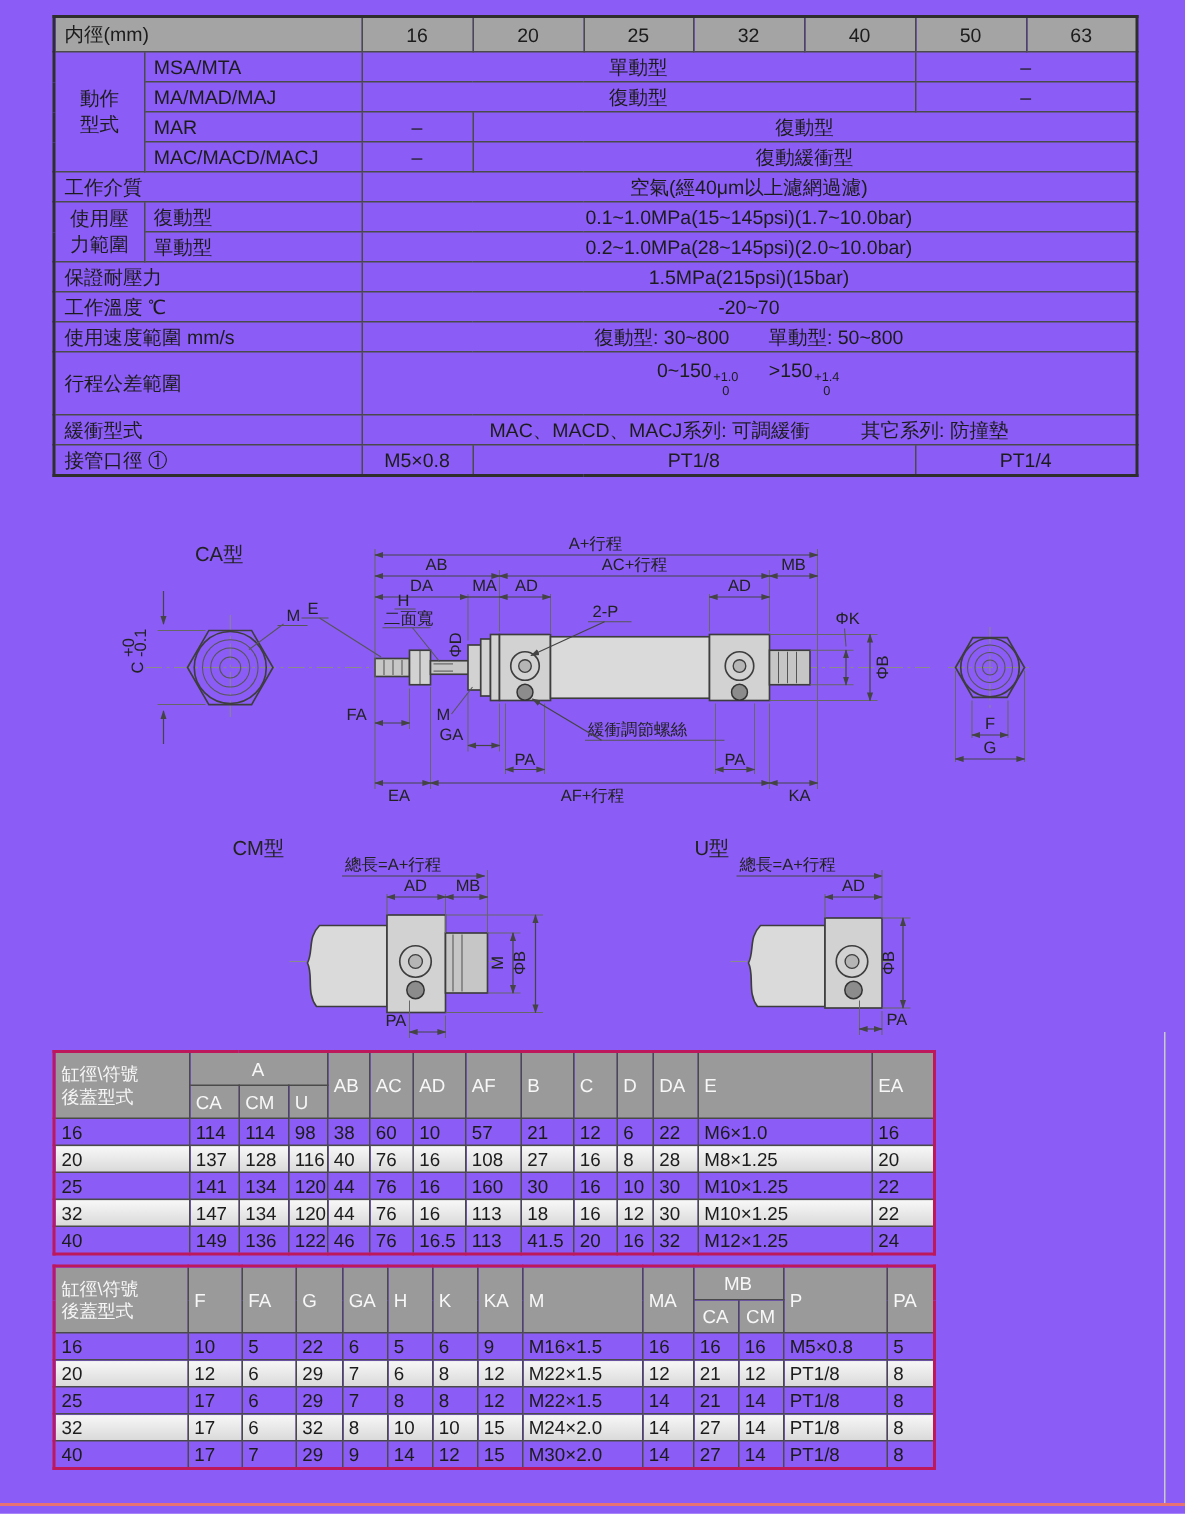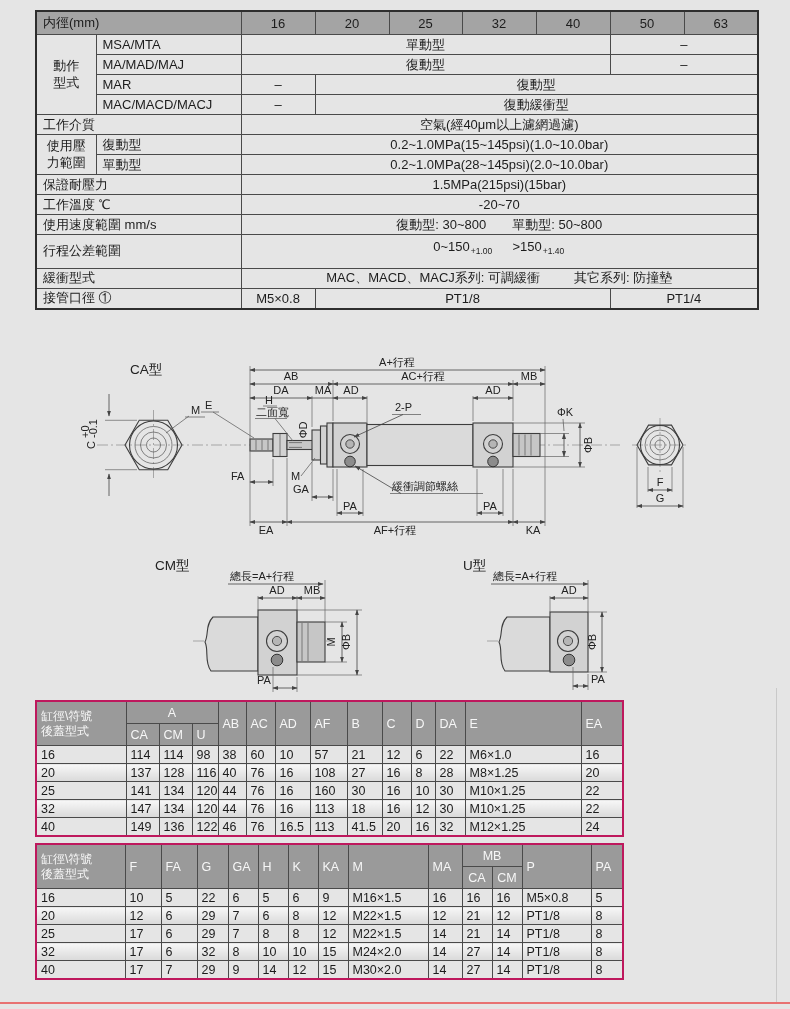--- a/index.html
+++ b/index.html
@@ -1,24 +1,24 @@
 <!DOCTYPE html>
 <html><head>
 <meta charset="utf-8">
 <style>
   html,body{margin:0;padding:0;}
-  .page{position:relative;width:790px;height:1009px;background:#e5e5e5;font-family:"Liberation Sans",sans-serif;color:#1c1c1c;overflow:hidden;}
+  .page{position:relative;width:790px;height:1009px;background:#8b5cf6;font-family:"Liberation Sans",sans-serif;color:#1c1c1c;overflow:hidden;}
   table{border-collapse:collapse;table-layout:fixed;}
   
   .spec{position:absolute;left:35px;top:10px;width:722px;border:2px solid #2e2e2e;font-size:13px;}
   .spec td{border:1px solid #4a4a4a;height:19px;padding:0 3px;text-align:center;overflow:hidden;white-space:nowrap;}
   .spec tr.hd td{background:#a4a4a4;height:22px;}
   .spec td.lab{text-align:left;padding-left:6px;}
   .spec td.vlab{text-align:center;line-height:1.25;}
-  .tol{display:inline-flex;flex-direction:row;font-size:8.5px;line-height:1;vertical-align:-3px;margin:12px 1px;}
+  .tol{display:inline-flex;flex-direction:column;font-size:8.5px;line-height:1;vertical-align:-3px;margin:12px 1px;}
   .gapsp{display:inline-block;width:26px;}
   .gapsp2{display:inline-block;width:34px;}
   
   .model-bar{position:absolute;left:35px;top:306px;width:720px;height:21px;border:1px solid #ababab;display:flex;align-items:stretch;background:#fff;font-size:13.5px;}
   .model-label{background:#8f8f8f;color:#141414;padding:0 12px;display:flex;align-items:center;}
   .model-range{margin-left:14px;display:flex;align-items:center;letter-spacing:1px;}
   
   .drawings{position:absolute;left:35px;top:330px;width:722px;height:368px;}
   .drawings text{fill:#222;font-size:11px;font-family:"Liberation Sans",sans-serif;}
   .drawings .lbl{font-size:13.5px;}
@@ -93,21 +93,21 @@
       <td>–</td>
       <td colspan="6">復動緩衝型</td>
     </tr>
     <tr>
       <td colspan="2" class="lab">工作介質</td>
       <td colspan="7">空氣(經40μm以上濾網過濾)</td>
     </tr>
     <tr>
       <td rowspan="2" class="vlab"><span>使用壓</span><br><span>力範圍</span></td>
       <td class="lab">復動型</td>
-      <td colspan="7">0.2~1.0MPa(15~145psi)(1.0~10.0bar)</td>
+      <td colspan="7">0.1~1.0MPa(15~145psi)(1.7~10.0bar)</td>
     </tr>
     <tr>
       <td class="lab">單動型</td>
       <td colspan="7">0.2~1.0MPa(28~145psi)(2.0~10.0bar)</td>
     </tr>
     <tr>
       <td colspan="2" class="lab">保證耐壓力</td>
       <td colspan="7">1.5MPa(215psi)(15bar)</td>
     </tr>
     <tr>

